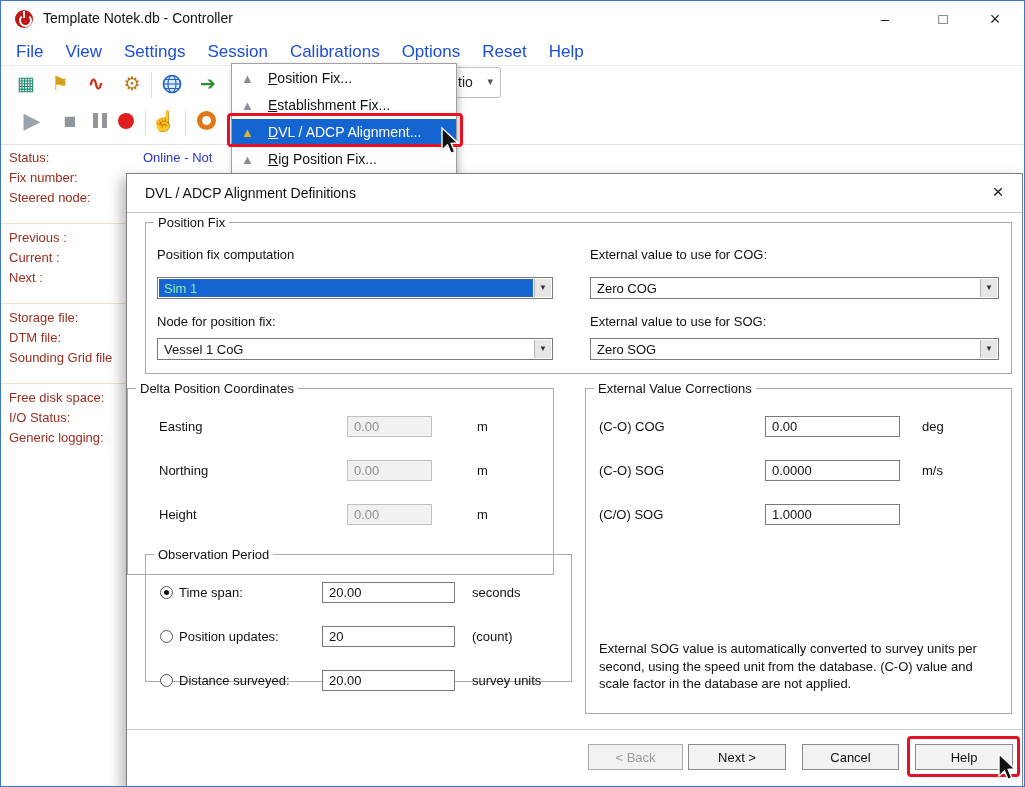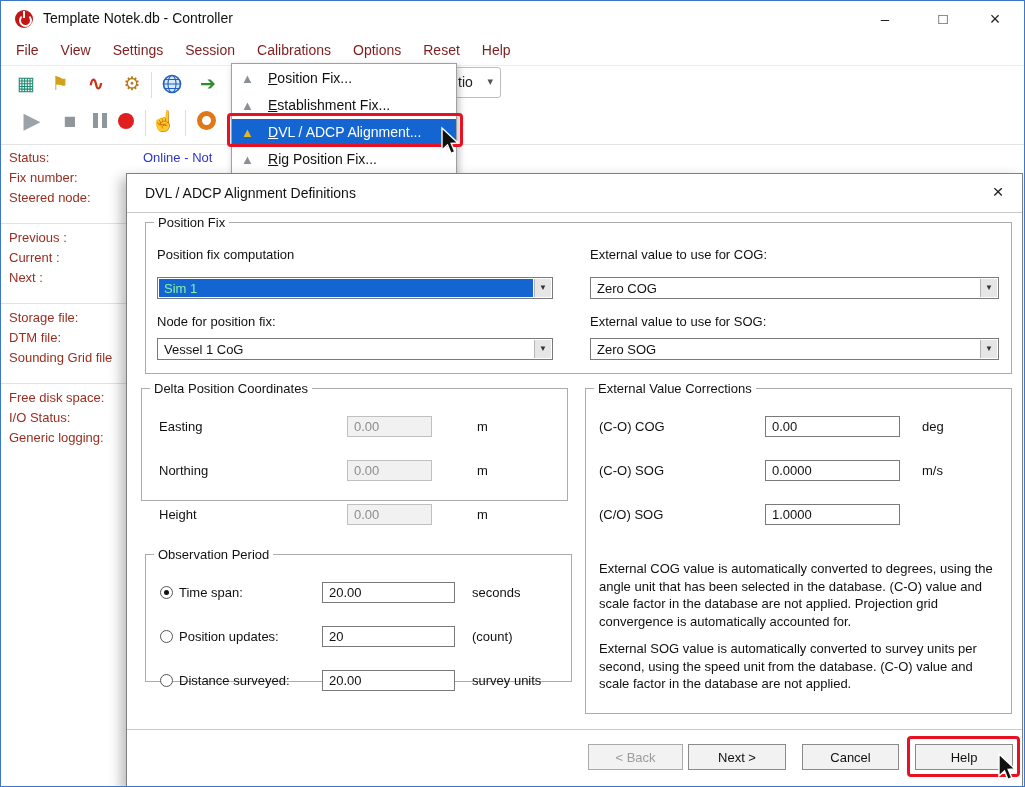--- a/index.html
+++ b/index.html
@@ -13,21 +13,21 @@
   
   .titlebar { position:absolute; left:0; top:0; right:0; height:36px; background:#fff; }
   .app-icon { position:absolute; left:14px; top:9px; width:18px; height:18px; border-radius:50%; background:#c41414; }
   .app-icon::before { content:''; position:absolute; left:4px; top:4px; width:9px; height:9px; border:2px solid #fff; border-radius:50%; border-top-color:transparent; }
   .app-icon::after { content:''; position:absolute; left:8px; top:1px; width:2px; height:7px; background:#fff; }
   .title-text { position:absolute; left:42px; top:9px; font-size:14px; color:#111; }
   .win-btn { position:absolute; top:0; width:46px; height:36px; text-align:center; line-height:36px; font-size:15px; color:#222; background:transparent; border:none; font-family:inherit; }
   .win-btn.min { right:116px; } .win-btn.max { right:58px; } .win-btn.close { right:6px; font-size:18px; }
   
   .menubar { position:absolute; left:4px; top:36px; right:0; height:28px; }
-  .mb-item { display:inline-block; padding:5px 11px; font-size:14px; color:#7f1d1d; }
+  .mb-item { display:inline-block; padding:5px 11px; font-size:17px; color:#1d4ed8; }
   
   .toolbar1 { position:absolute; left:0; top:64px; right:0; height:37px; border-top:1px solid #ececec; }
   .toolbar2 { position:absolute; left:0; top:101px; right:0; height:42px; }
   .tb-icon { position:absolute; width:26px; height:26px; text-align:center; font-size:19px; line-height:26px; }
   .tb-sep { position:absolute; width:1px; background:#ddd; }
   .pbar { display:inline-block; width:5px; height:15px; background:#8f969c; margin:5px 2px 0 2px; vertical-align:top; }
   .rec-dot { display:inline-block; width:16px; height:16px; border-radius:50%; background:#e02020; margin-top:5px; }
   .ring { display:inline-block; width:19px; height:19px; border-radius:50%; border:5px solid #e07818; background:#fff; margin-top:3px; }
   .mini-combo { position:absolute; left:380px; top:66px; width:120px; height:31px; border:1px solid #bdbdbd; border-radius:3px; background:#fff; }
   .mini-combo .mc-text { position:absolute; left:76px; top:6px; font-size:14px; color:#222; }
@@ -163,28 +163,27 @@
     <div class="combo" style="left:463px; top:103px; width:409px;">
       <span class="txt">Zero COG</span>
       <span class="cbtn">▼</span>
     </div>
     <span class="lbl" style="left:463px; top:140px;">External value to use for SOG:</span>
     <div class="combo" style="left:463px; top:164px; width:409px;">
       <span class="txt">Zero SOG</span>
       <span class="cbtn">▼</span>
     </div>
 
-    <div class="group" style="left:14px; top:214px; width:427px; height:113px;">
+    <div class="group" style="left:0; top:214px; width:427px; height:187px;">
       <span class="legend">Delta Position Coordinates</span>
     </div>
 
     <div class="group" style="left:458px; top:214px; width:427px; height:326px;">
       <span class="legend">External Value Corrections</span>
     </div>
-    <div class="note" style="left:472px; top:386px; width:402px;">External COG value is automatically converted to degrees, using the angle unit that has been selected in the database. (C-O) value and scale factor in the database are not applied. Projection grid convergence is automatically accounted for.</div>
     <div class="note" style="left:472px; top:466px; width:402px;">External SOG value is automatically converted to survey units per second, using the speed unit from the database. (C-O) value and scale factor in the database are not applied.</div>
 
     <div class="group" style="left:18px; top:380px; width:427px; height:128px;">
       <span class="legend">Observation Period</span>
     </div>
 
     <div class="dsep" style="top:555px;"></div>
   <span class="lbl" style="left: 32px; top: 245px;">Easting</span>
       <input class="tb" disabled="" value="0.00" style="left: 220px; top: 242px; width: 85px;">
       <span class="lbl" style="left: 350px; top: 245px;">m</span>

